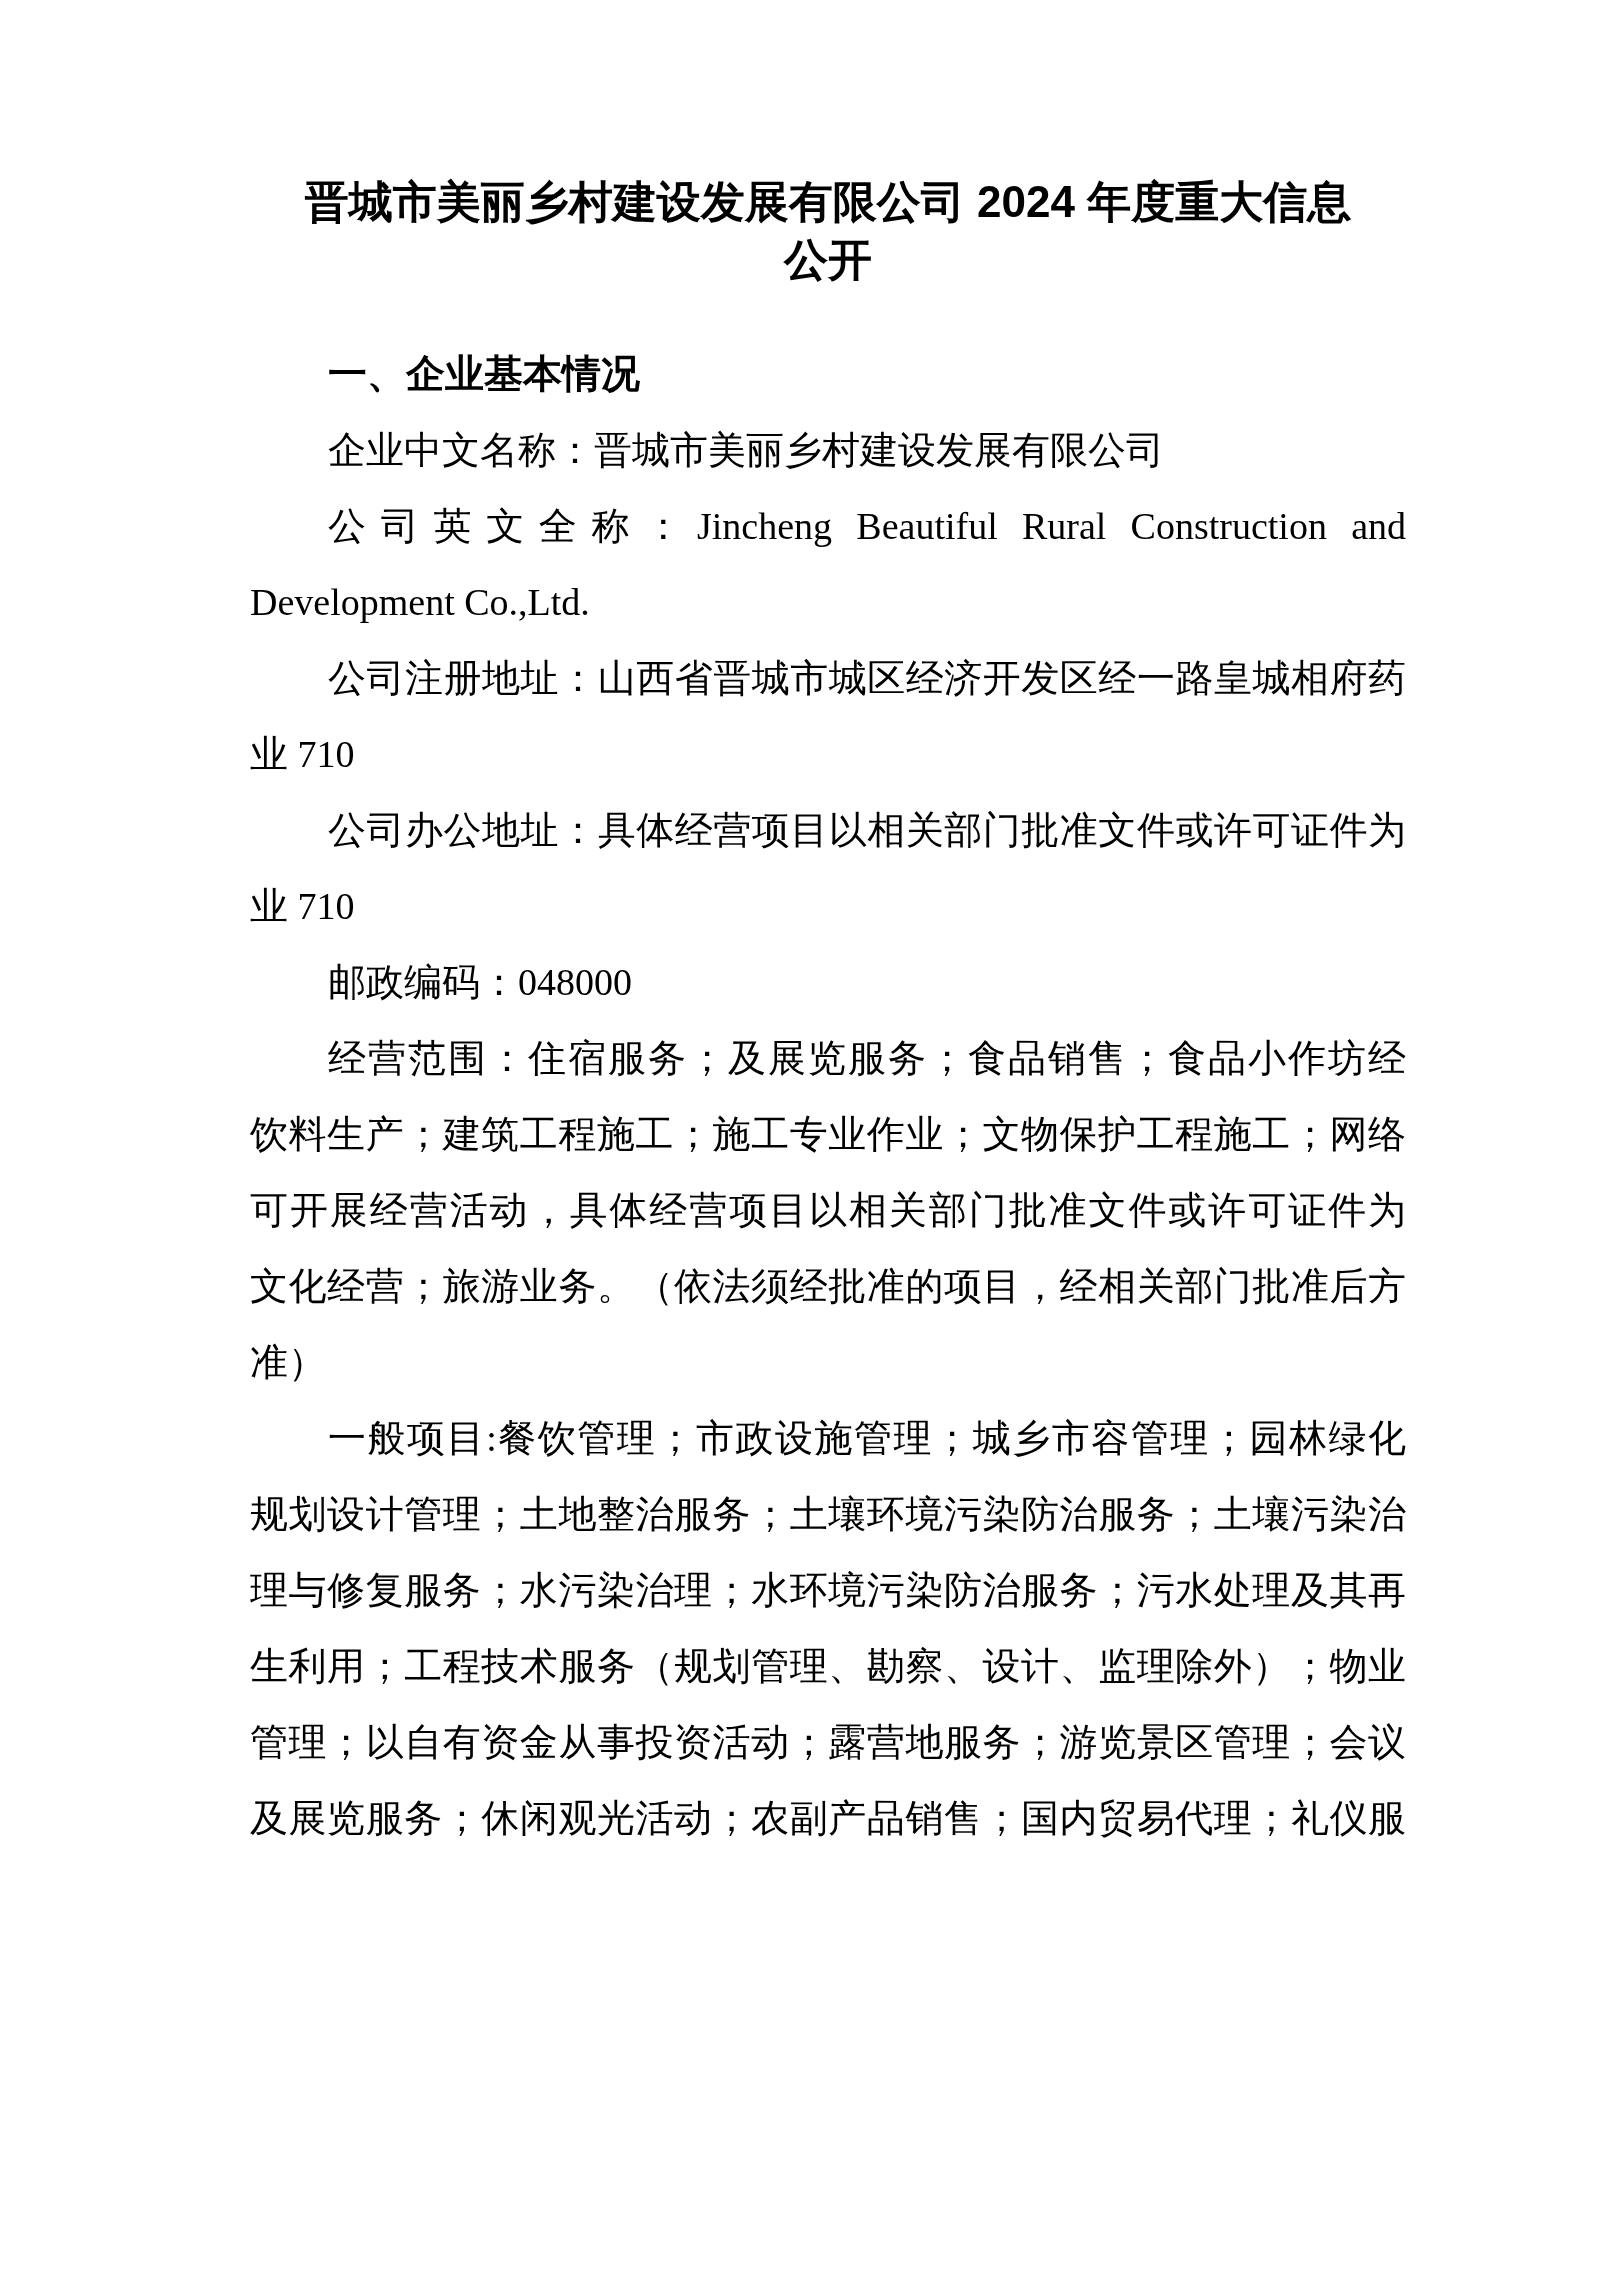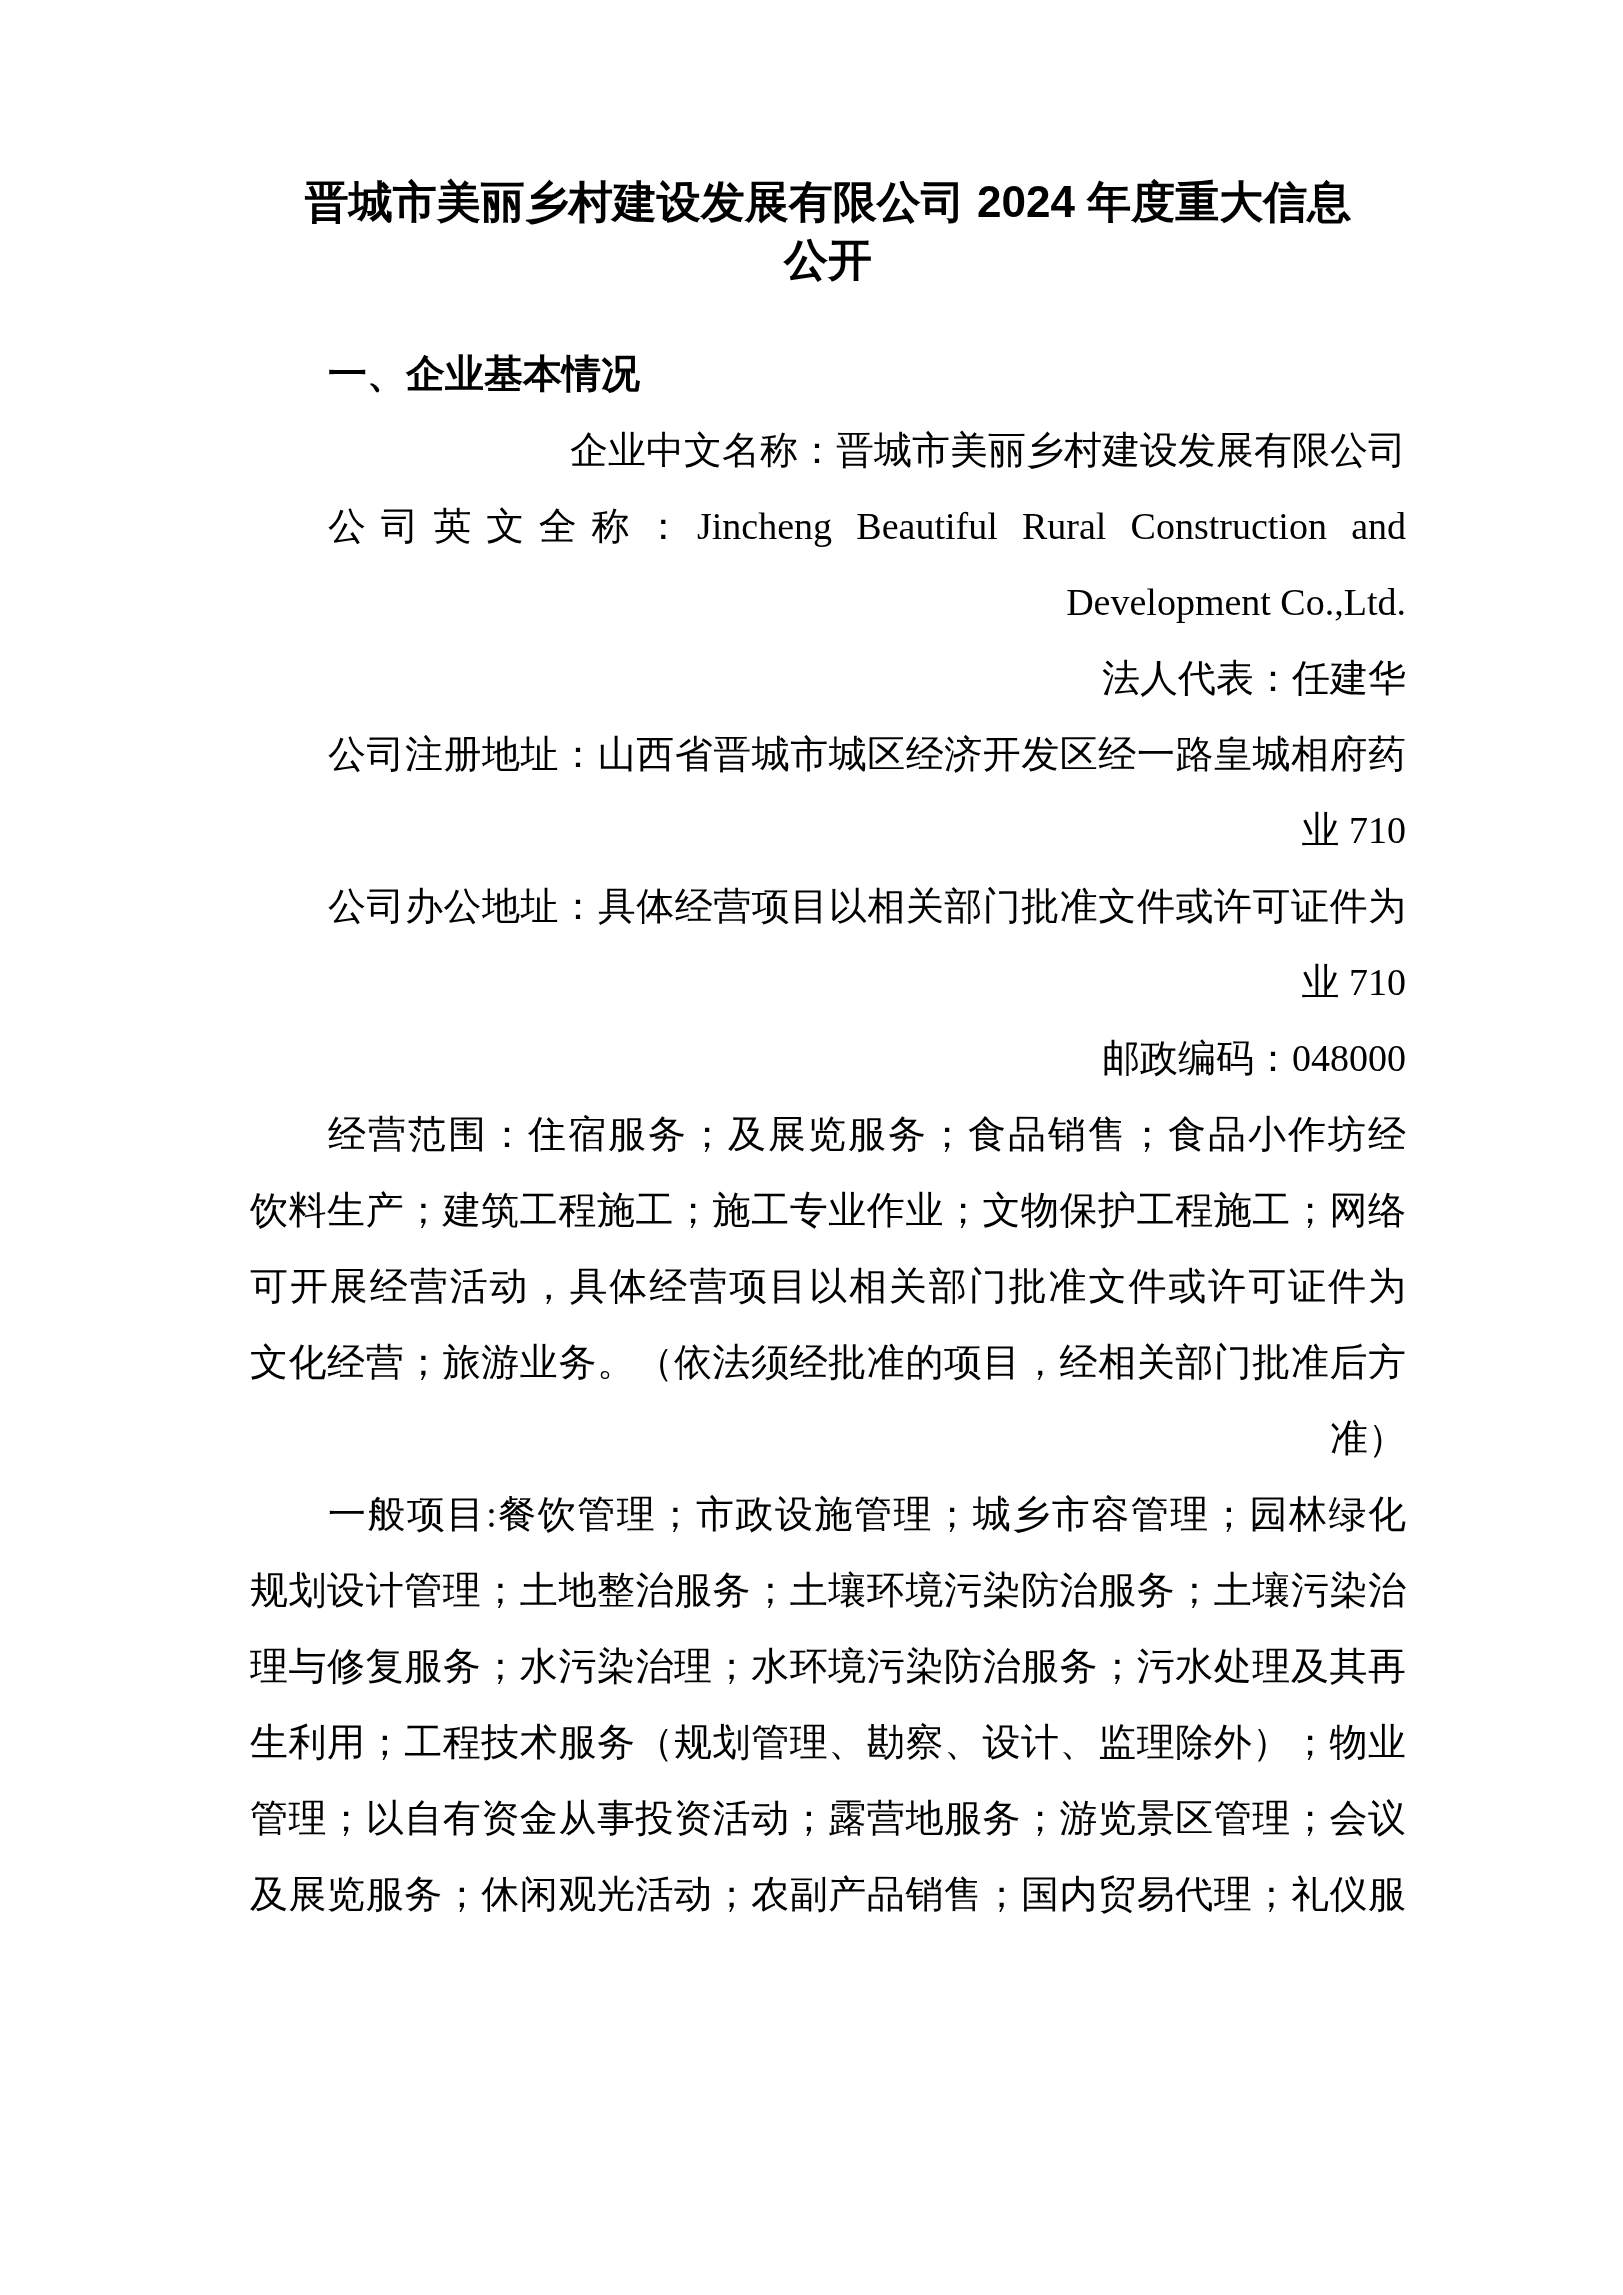--- a/index.html
+++ b/index.html
@@ -38,21 +38,20 @@
     height: 76px;
     padding-left: 78px;
     overflow: hidden;
   }
   .line {
     font-family: "Liberation Serif", "DejaVu Serif", serif;
     font-size: 38px;
     line-height: 76px;
     height: 76px;
     overflow: hidden;
-    text-align: right;
   }
   .indent {
     padding-left: 78px;
   }
   
   .fill {
     text-align: justify;
     text-align-last: justify;
   }
 </style>
@@ -65,21 +64,20 @@
     <div class="doc-title">
       <div>晋城市美丽乡村建设发展有限公司 2024 年度重大信息</div>
       <div>公开</div>
     </div>
 
     <div class="heading">一、企业基本情况</div>
 
     <div class="line indent">企业中文名称：晋城市美丽乡村建设发展有限公司</div>
     <div class="line indent fill">公司英文全称：Jincheng  Beautiful Rural Construction and</div>
     <div class="line">Development Co.,Ltd.</div>
-    <div class="line indent">法人代表：任建华</div>
     <div class="line indent fill">公司注册地址：山西省晋城市城区经济开发区经一路皇城相府药</div>
     <div class="line">业 710</div>
     <div class="line indent fill">公司办公地址：具体经营项目以相关部门批准文件或许可证件为</div>
     <div class="line">业 710</div>
     <div class="line indent">邮政编码：048000</div>
     <div class="line indent fill">经营范围：住宿服务；及展览服务；食品销售；食品小作坊经营；</div>
     <div class="line fill">饮料生产；建筑工程施工；施工专业作业；文物保护工程施工；网络</div>
     <div class="line fill">可开展经营活动，具体经营项目以相关部门批准文件或许可证件为</div>
     <div class="line fill">文化经营；旅游业务。（依法须经批准的项目，经相关部门批准后方</div>
     <div class="line">准）</div>

